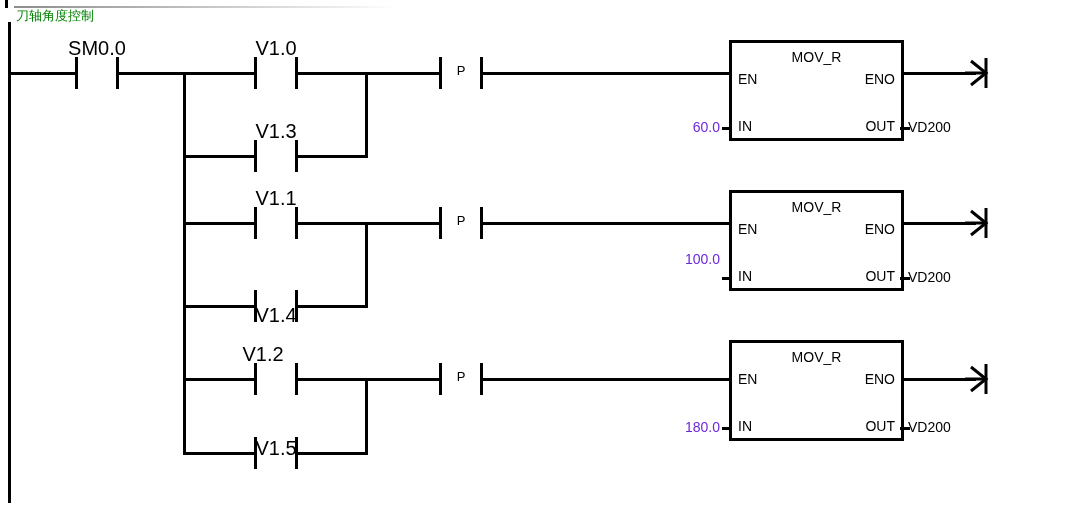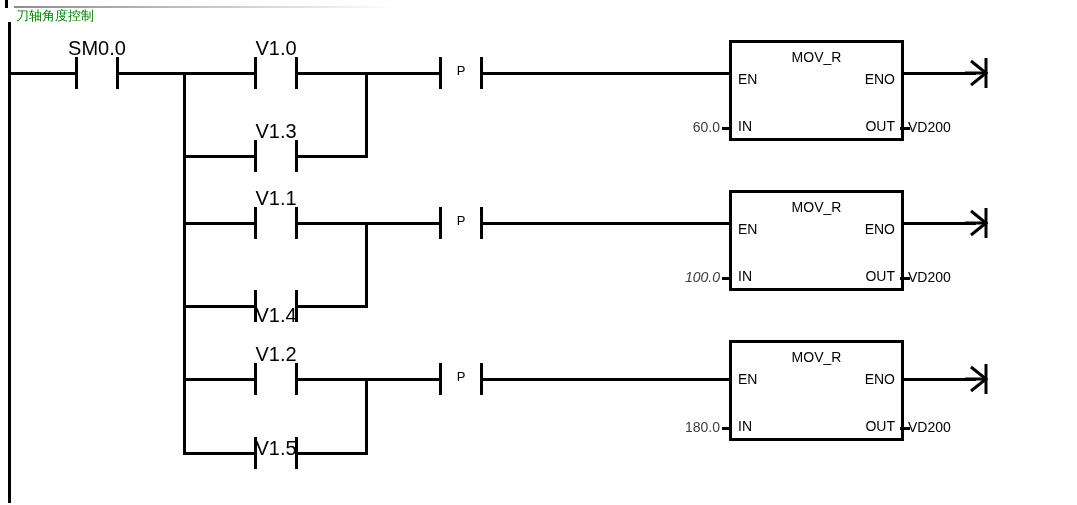--- a/index.html
+++ b/index.html
@@ -142,21 +142,21 @@
     right: 6px;
     bottom: 4px;
     font-size: 14px;
     font-family: "Liberation Sans", sans-serif;
     color: #000000;
   }
   .operand-in {
     position: absolute;
     font-size: 14px;
     font-family: "Liberation Sans", sans-serif;
-    color: #404040;
+    color: #6d28d9;
     text-align: right;
     white-space: nowrap;
   }
   .operand-out {
     position: absolute;
     font-size: 14px;
     font-family: "Liberation Sans", sans-serif;
     color: #000000;
     white-space: nowrap;
   }
@@ -268,38 +268,38 @@
   <div class="hline" style="left:480px; top:222px; width:252px;"></div>
 
   <div class="fb" style="left:729px; top:190px;">
     <div class="fb-title">MOV_R</div>
     <div class="fb-en">EN</div>
     <div class="fb-eno">ENO</div>
     <div class="fb-in">IN</div>
     <div class="fb-out">OUT</div>
   </div>
   <div class="hline" style="left:722px; top:277px; width:10px;"></div>
-  <div class="operand-in" style="left:642px; top:269px; width:78px;font-style:italic;">100.0</div>
+  <div class="operand-in" style="left:642px; top:251px; width:78px;">100.0</div>
   <div class="hline" style="left:900px; top:277px; width:10px;"></div>
   <div class="operand-out" style="left:908px; top:269px;">VD200</div>
   <div class="hline" style="left:901px; top:222px; width:75px;"></div>
   <div class="flow-arrow" style="left:963px; top:206px;">
     <svg width="30" height="34" viewBox="0 0 30 34">
       <path d="M2 17 L22 17" stroke="#000" stroke-width="3" fill="none"></path>
       <path d="M8 5 L23 17 L8 29" stroke="#000" stroke-width="3" fill="none"></path>
       <path d="M23 2 L23 32" stroke="#000" stroke-width="3" fill="none"></path>
     </svg>
   </div>
 
   <div class="hline" style="left:183px; top:378px; width:74px;"></div>
   <div class="contact" style="left:254px; top:363px;">
     <div class="bar-l"></div>
     <div class="bar-r"></div>
   </div>
-  <div class="contact-label" style="left:239px; top:346px; width:74px;">V1.2</div>
+  <div class="contact-label" style="left:226px; top:346px; width:74px;">V1.2</div>
   <div class="hline" style="left:295px; top:378px; width:73px;"></div>
 
   <div class="hline" style="left:183px; top:452px; width:74px;"></div>
   <div class="contact" style="left:254px; top:437px;">
     <div class="bar-l"></div>
     <div class="bar-r"></div>
   </div>
   <div class="contact-label" style="left:239px; top:440px; width:74px;">V1.5</div>
   <div class="hline" style="left:295px; top:452px; width:73px;"></div>
 

